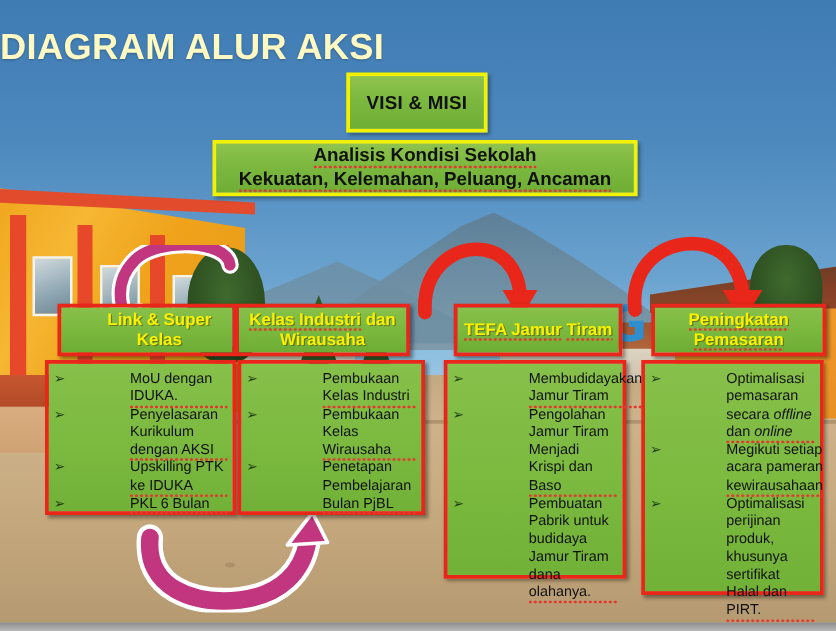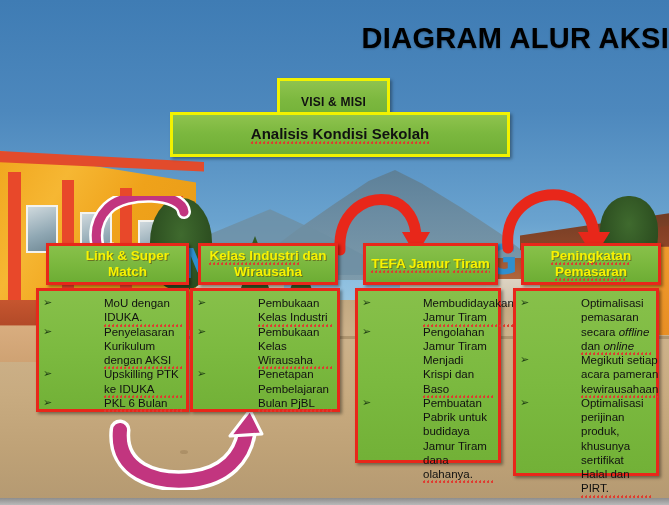--- a/index.html
+++ b/index.html
@@ -74,37 +74,37 @@
   }
   .conifer {
     position:absolute; background:#335a26;
     clip-path:polygon(50% 0%, 78% 38%, 64% 38%, 88% 74%, 68% 74%, 100% 100%, 0% 100%, 32% 74%, 12% 74%, 36% 38%, 22% 38%);
   }
   
   .letter { position:absolute; font-weight:bold; font-family:"DejaVu Sans", sans-serif; line-height:1; }
 
   
   .title {
-    position:absolute; left:0; top:22px; width:669px; text-align:right;
-    font-size:29px; font-weight:bold; color:#000000; letter-spacing:.3px;
+    position:absolute; left:0; top:22px; width:669px; text-align:left;
+    font-size:29px; font-weight:bold; color:#fef9c3; letter-spacing:.3px;
     text-shadow:0 1px 2px rgba(0,0,0,.25);
     font-family:"Liberation Sans", sans-serif;
   }
 
   
   .banner {
     position:absolute;
     background:linear-gradient(180deg,#8fc34e 0%,#7cb83f 45%,#6fae35 100%);
     border:3px solid #f2f200;
     text-align:center;
     box-shadow:2px 2px 3px rgba(0,0,0,.35);
     display:flex; align-items:center; justify-content:center;
     color:#111; font-weight:bold;
   }
-  #banner-visi { left:277px; top:78px; width:113px; height:48px; font-size:12px; letter-spacing:.2px; }
+  #banner-visi { left:277px; top:58px; width:113px; height:48px; font-size:15px; letter-spacing:.2px; }
   #banner-analisis { left:170px; top:112px; width:340px; height:45px; }
   #banner-analisis .ln { display:block; line-height:1.22; }
   #banner-analisis .l1 { font-size:15px; }
   #banner-analisis .l2 { font-size:15px; }
   #banner-rencana { left:178px; top:166px; width:340px; height:31px; font-size:16.5px; letter-spacing:.2px; }
 
   
   .sq { position:relative; display:inline; }
   .sq::after{
     content:""; position:absolute; left:0; right:0; bottom:-2px; height:3px;
@@ -211,28 +211,29 @@
 
   <div class="title">DIAGRAM ALUR AKSI</div>
 
   <div class="banner" id="banner-visi">
     <span>VISI &amp; MISI</span>
   </div>
 
   <div class="banner" id="banner-analisis">
     <div>
       <span class="ln l1"><span class="sq">Analisis Kondisi Sekolah</span></span>
+      <span class="ln l2"><span class="sq">Kekuatan, Kelemahan, Peluang, Ancaman</span></span>
     </div>
   </div>
 
 
   <div class="colhead" style="left:46px;top:243px;width:143px;height:42px;padding-left:20px;">
     <div>
       <div>Link &amp; Super</div>
-      <div>Match</div>
+      <div>Kelas</div>
     </div>
   </div>
   <div class="colbody" style="left:36px;top:288px;width:153px;height:124px;">
     <ul class="blist">
       <li class="bitem">
         <span class="bullet">➢</span>
         <span class="btext sq">MoU dengan IDUKA.</span>
       </li>
       <li class="bitem">
         <span class="bullet">➢</span>
@@ -242,21 +243,21 @@
         <span class="bullet">➢</span>
         <span class="btext sq">Upskilling PTK ke IDUKA</span>
       </li>
       <li class="bitem">
         <span class="bullet">➢</span>
         <span class="btext sq">PKL 6 Bulan</span>
       </li>
     </ul>
   </div>
 
-  <div class="colhead" style="left:198px;top:243px;width:140px;height:42px;">
+  <div class="colhead" style="left:188px;top:243px;width:140px;height:42px;">
     <div>
       <div class="sq">Kelas Industri</div>
       <div class="sq">dan Wirausaha</div>
     </div>
   </div>
   <div class="colbody" style="left:190px;top:288px;width:150px;height:124px;">
     <ul class="blist">
       <li class="bitem">
         <span class="bullet">➢</span>
         <span class="btext sq">Pembukaan Kelas Industri</span>

